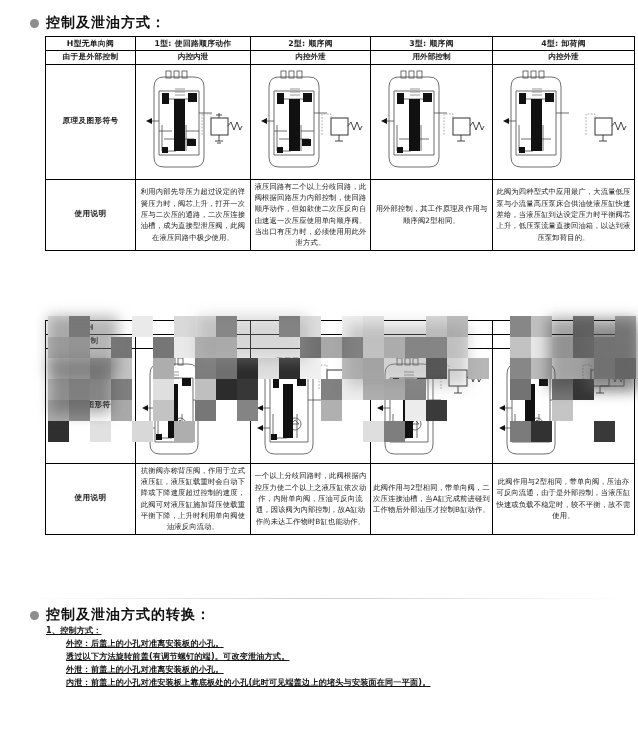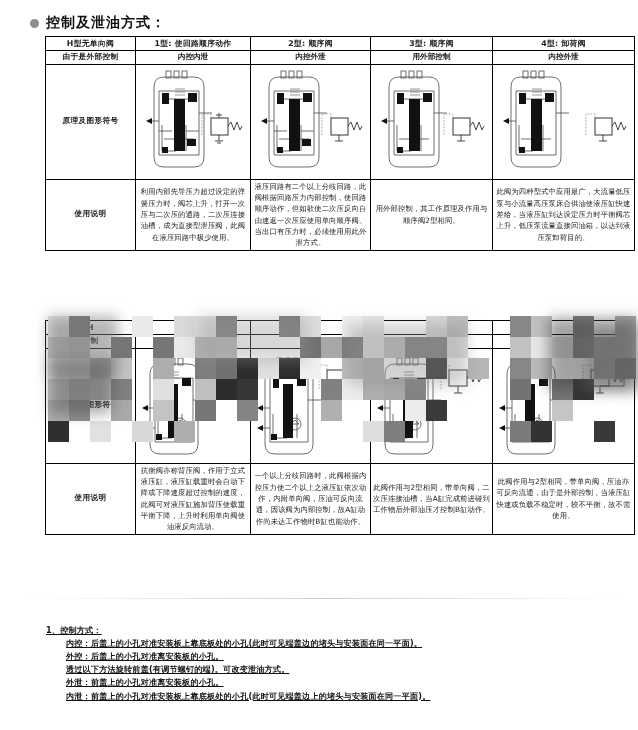--- a/index.html
+++ b/index.html
@@ -556,25 +556,28 @@
       <div class="blk" style="left: 0px; top: 0px; width: 70px; height: 58px; background: rgba(120, 120, 120, 0.55); filter: blur(7px);"></div>
       <div class="blk" style="left: 2px; top: 46px; width: 62px; height: 52px; background: rgba(70, 70, 70, 0.45); filter: blur(7px);"></div>
       <div class="blk" style="left: 150px; top: 0px; width: 110px; height: 46px; background: rgba(150, 150, 150, 0.38); filter: blur(7px);"></div>
       <div class="blk" style="left: 300px; top: 8px; width: 120px; height: 62px; background: rgba(140, 140, 140, 0.4); filter: blur(7px);"></div>
       <div class="blk" style="left: 500px; top: 2px; width: 90px; height: 72px; background: rgba(60, 60, 60, 0.48); filter: blur(7px);"></div>
       <div class="blk" style="left: 540px; top: 14px; width: 48px; height: 60px; background: rgba(110, 110, 110, 0.5); filter: blur(7px);"></div>
     </div>
 
   <div class="fadeline"></div>
 
+  <div class="sec-head" id="head2">
+    <span class="bullet"></span>
+    <span>控制及泄油方式的转换：</span>
+  </div>
 
   <div id="instr-wrap">
     <div class="instr" style="position:relative;text-decoration:underline;">
       <div class="inum">1、控制方式：</div>
-      <div class="ibody">内控：后盖上的小孔对准安装板上靠底板处的小孔(此时可见端盖边的堵头与安装面在同一平面)。</div>
       <div class="ibody">外控：后盖上的小孔对准离安装板的小孔。</div>
       <div class="ibody">透过以下方法旋转前盖(有调节螺钉的端)。可改变泄油方式。</div>
       <div class="ibody">外泄：前盖上的小孔对准离安装板的小孔。</div>
       <div class="ibody">内泄：前盖上的小孔对准安装板上靠底板处的小孔(此时可见端盖边上的堵头与安装面在同一平面)。</div>
     </div>
   </div>
 
 </div>
 
 </body></html>

